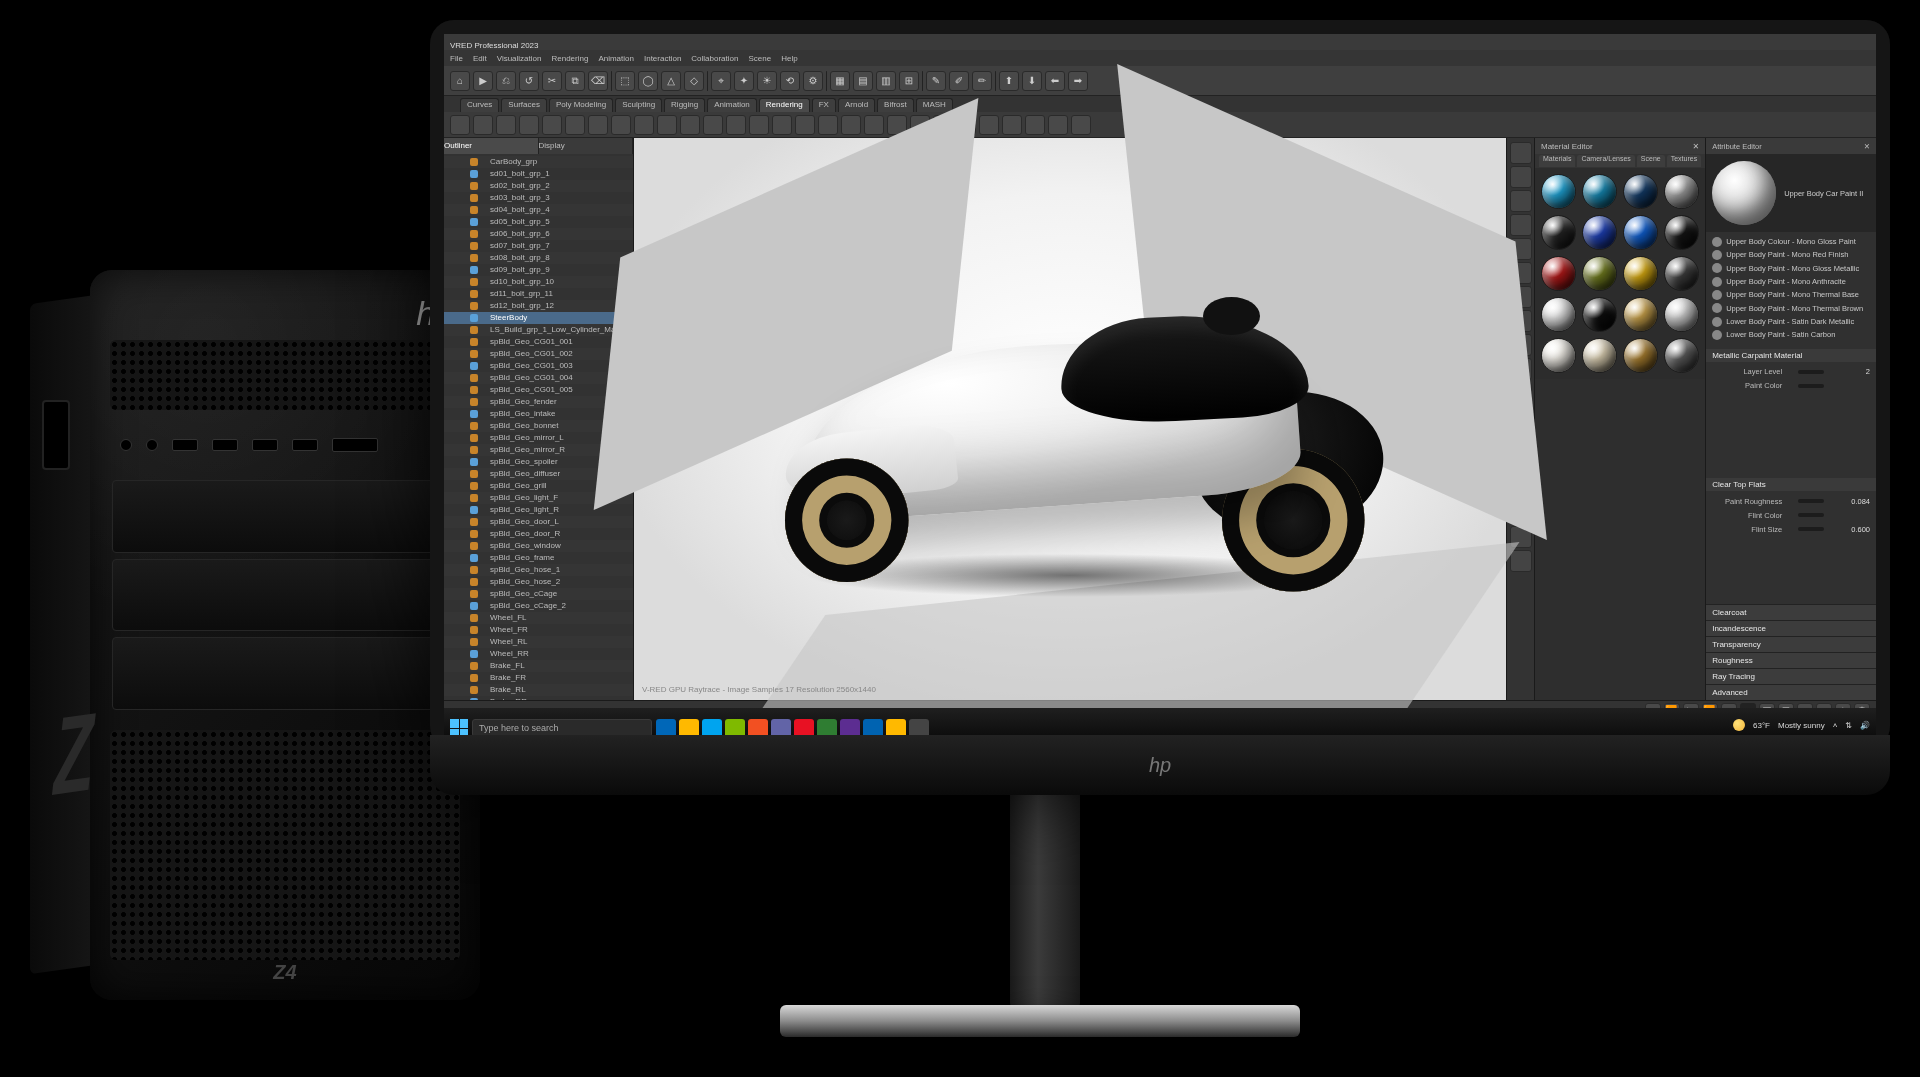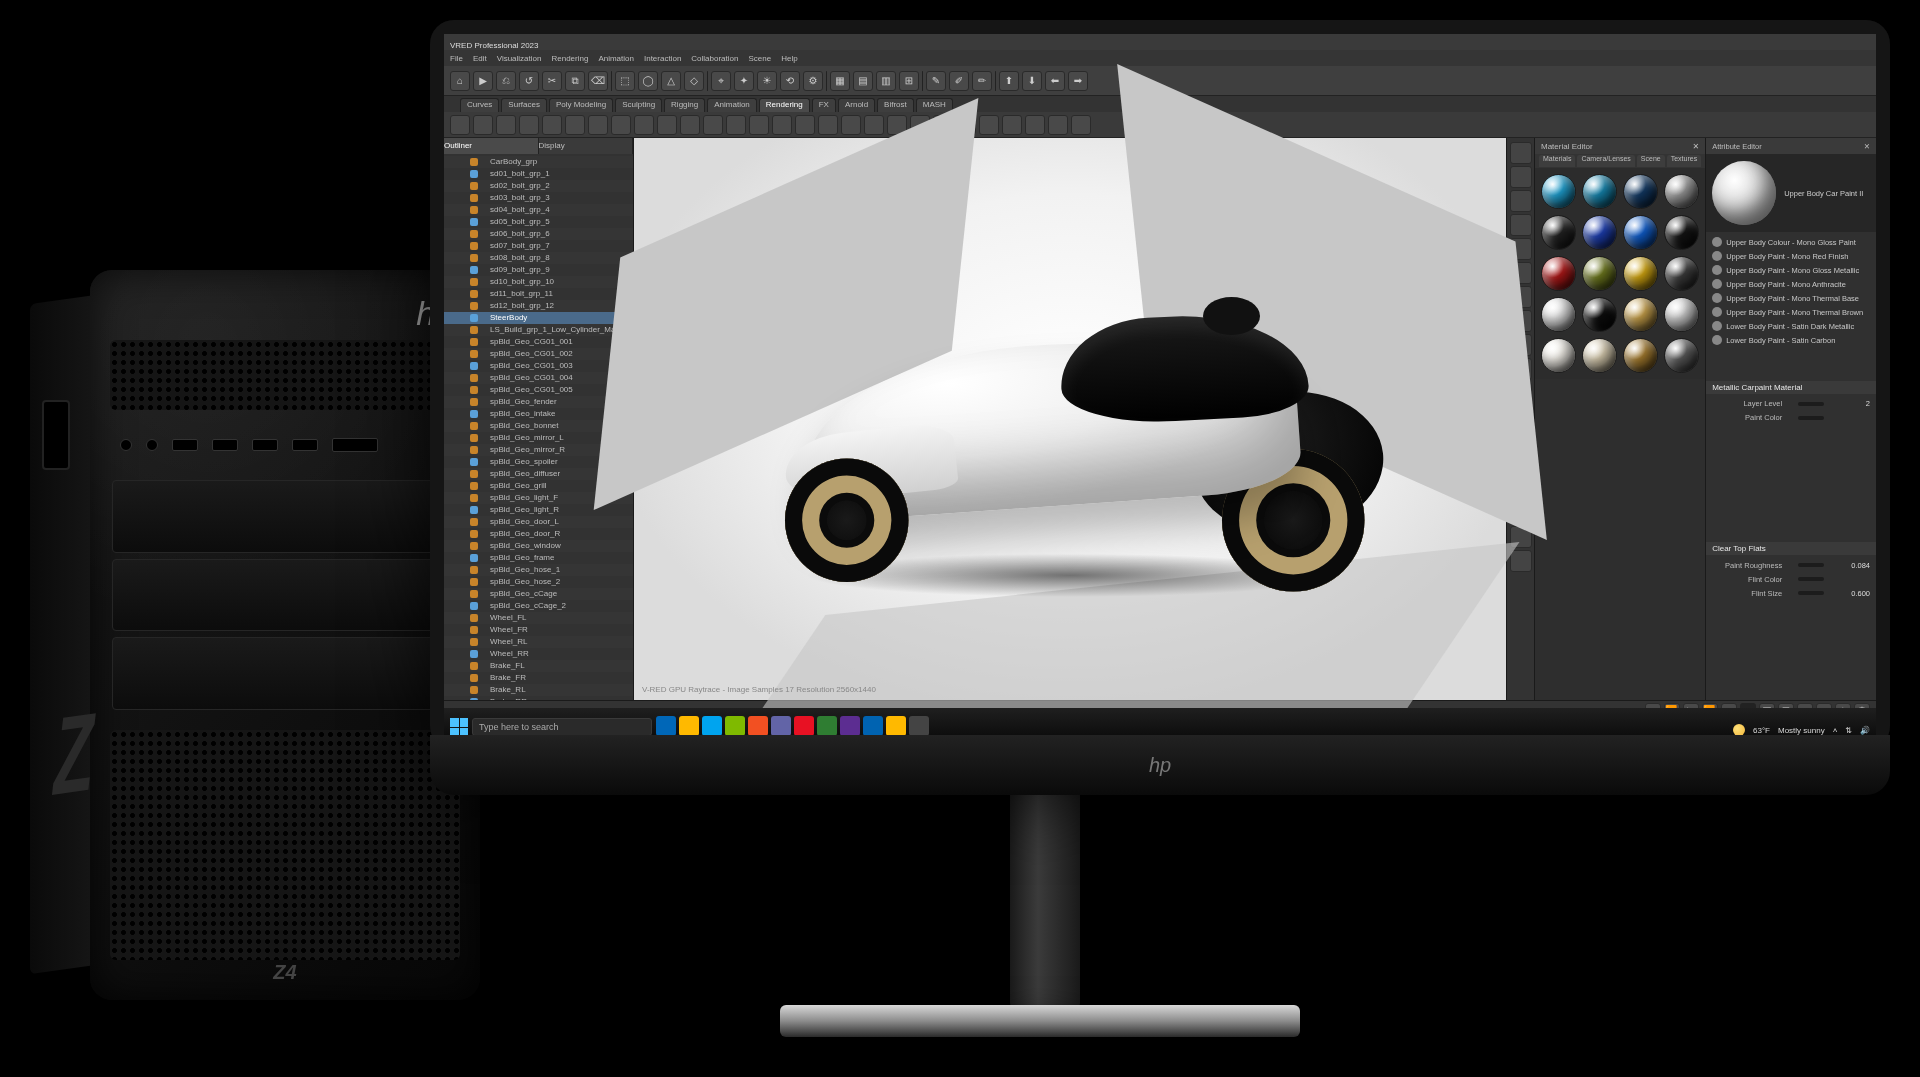--- a/index.html
+++ b/index.html
@@ -255,21 +255,21 @@
   .timeline{
     height:20px;background:#333;border-top:1px solid #1a1a1a;display:flex;align-items:center;gap:6px;padding:0 6px;font-size:8px;
   }
   .timeline .status{flex:1;color:#c8c8c8;white-space:nowrap;overflow:hidden;}
   .timeline .ticons{display:flex;gap:3px;}
   .timeline .ticons .tool{width:16px;height:16px;}
 
   .taskbar{
     position:absolute;left:14px;right:14px;bottom:14px;height:28px;
     background:linear-gradient(180deg,#1f1f1f,#0d0d0d);
-    display:flex;align-items:flex-end;gap:4px;padding:0 6px;font-size:9px;color:#ccc;
+    display:flex;align-items:flex-start;gap:4px;padding:11px 6px;font-size:9px;color:#ccc;
   }
   .taskbar .start{width:18px;height:18px;display:grid;grid-template-columns:1fr 1fr;grid-template-rows:1fr 1fr;gap:1px;}
   .taskbar .start span:nth-child(1){background:#4cc2ff;}
   .taskbar .start span:nth-child(2){background:#4cc2ff;}
   .taskbar .start span:nth-child(3){background:#4cc2ff;}
   .taskbar .start span:nth-child(4){background:#4cc2ff;}
   .taskbar .search{
     width:180px;height:18px;background:#2a2a2a;border:1px solid #3a3a3a;border-radius:3px;
     padding:0 6px;color:#aaa;line-height:16px;
   }
@@ -793,20 +793,28 @@
                   <span class="lab">Flint Color</span>
                   <span class="track"></span>
                   <span class="val"></span>
                 </div>
                 <div class="slider-row">
                   <span class="lab">Flint Size</span>
                   <span class="track"></span>
                   <span class="val">0.600</span>
                 </div>
               </div>
+            <div class="panel-headers" id="attr-more">
+                <div class="ph">Clearcoat</div>
+                <div class="ph">Incandescence</div>
+                <div class="ph">Transparency</div>
+                <div class="ph">Roughness</div>
+                <div class="ph">Ray Tracing</div>
+                <div class="ph">Advanced</div>
+              </div>
           </div>
         </div>
       </div>
 
       <div class="timeline">
         <span class="status">Rendering…</span>
         <div class="ticons" id="timeline-tools">
             <div class="tool">⏮</div>
             <div class="tool">⏪</div>
             <div class="tool">▶</div>

